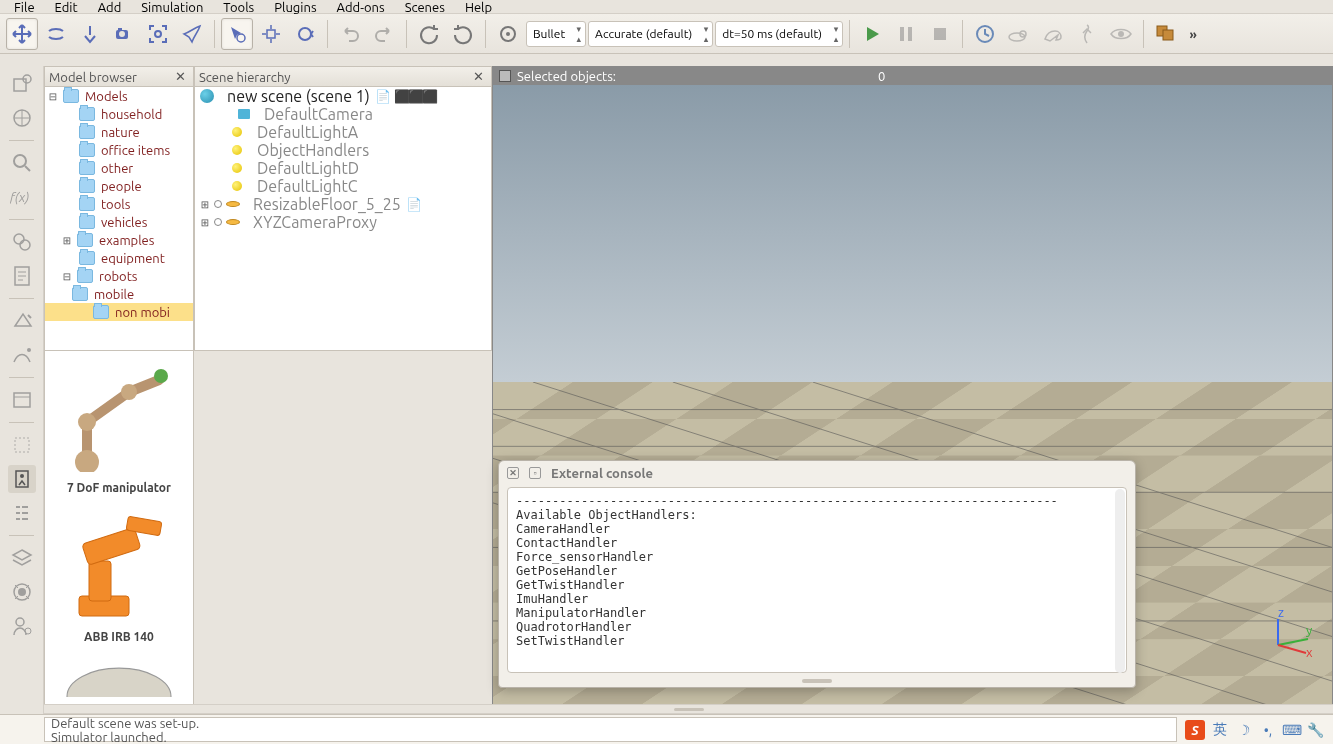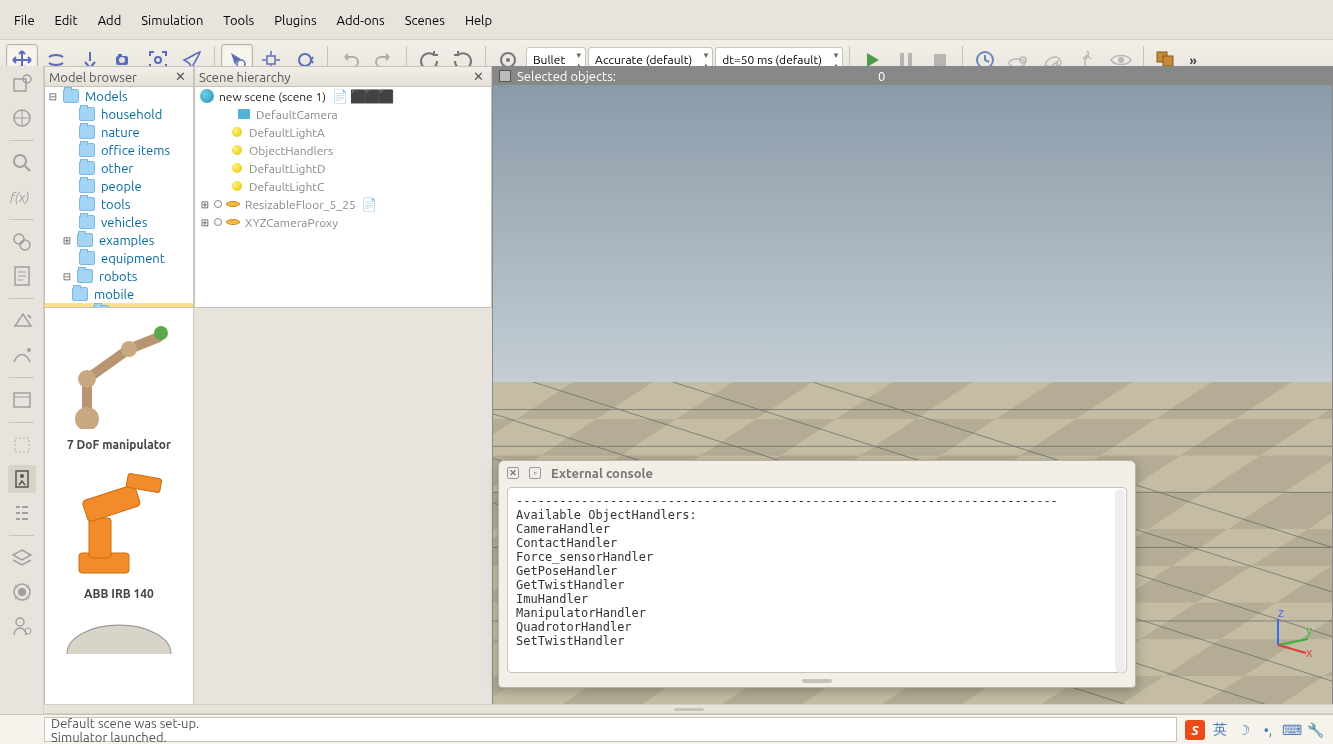--- a/index.html
+++ b/index.html
@@ -1,19 +1,19 @@
 <!DOCTYPE html>
 <html><head>
 <meta charset="utf-8">
 <style>
 * { margin: 0; padding: 0; box-sizing: border-box; font-family: Ubuntu, "Segoe UI", Arial, sans-serif; font-size: 13px; }
 body { width: 1333px; height: 744px; background: #e8e4dd; overflow: hidden; position: relative; }
 
 
-.menubar { height: 40px; background: #e8e4dd; display: flex; align-items: center; padding: 0 4px; border-bottom: 1px solid #d4cfc7; }
+.menubar { height: 14px; background: #e8e4dd; display: flex; align-items: center; padding: 0 4px; border-bottom: 1px solid #d4cfc7; }
 .menubar-item { padding: 4px 10px; cursor: pointer; }
 
 
 .toolbar { height: 40px; background: linear-gradient(#f2efe9, #e8e4dd); border-bottom: 1px solid #c8c2b8; display: flex; align-items: center; padding: 2px 6px; gap: 2px; }
 .toolbar-sep { width: 1px; height: 28px; background: #c8c2b8; margin: 0 4px; }
 .tb-btn { width: 32px; height: 32px; display: flex; align-items: center; justify-content: center; border: 1px solid transparent; border-radius: 3px; cursor: pointer; }
 .tb-btn.active { border-color: #b8b2a8; background: #f8f5ef; box-shadow: inset 0 0 3px rgba(0,0,0,.1); }
 .tb-select { height: 26px; border: 1px solid #c8c2b8; border-radius: 3px; background: #fff; padding: 0 20px 0 6px; font-size: 12px; position: relative; display: flex; align-items: center; min-width: 60px; }
 .tb-select::after { content: "▾"; position: absolute; right: 4px; font-size: 9px; color: #666; top: 2px; }
 .tb-select::before { content: "▴"; position: absolute; right: 4px; font-size: 9px; color: #666; bottom: 2px; }
@@ -24,39 +24,39 @@
 
 
 .left-toolbar { width: 44px; background: #e8e4dd; display: flex; flex-direction: column; align-items: center; padding-top: 4px; gap: 6px; border-right: 1px solid #d4cfc7; }
 .lt-btn { width: 28px; height: 28px; display: flex; align-items: center; justify-content: center; cursor: pointer; opacity: 0.75; }
 .lt-btn.active { background: #d8d3c9; border-radius: 3px; opacity: 1; }
 .lt-sep { width: 60%; height: 1px; background: #c8c2b8; margin: 2px 0; }
 
 
 .panels-col { width: 448px; display: flex; flex-direction: column; background: #e8e4dd; }
 
-.panels-row { display: flex; height: 242px; }
+.panels-row { display: flex; height: 285px; }
 
 
 .panel { display: flex; flex-direction: column; border: 1px solid #c8c2b8; background: #fff; }
 .panel-header { height: 20px; background: linear-gradient(#f2efe9, #e4e0d8); display: flex; align-items: center; padding: 0 4px; font-size: 12px; color: #555; border-bottom: 1px solid #c8c2b8; }
 .panel-header .close { margin-left: auto; cursor: pointer; padding: 0 3px; }
 .panel-body { flex: 1; overflow: auto; background: #fff; font-size: 12px; }
 
 .tree-item { display: flex; align-items: center; height: 18px; cursor: pointer; white-space: nowrap; }
 .tree-item.selected { background: #fce08a; }
 .tree-toggle { width: 12px; text-align: center; font-size: 10px; color: #555; }
 .tree-folder { width: 16px; height: 14px; background: #a4d4f4; border-radius: 2px; margin: 0 4px; border: 1px solid #7ab8e0; position: relative; }
 .tree-folder::before { content: ""; position: absolute; top: -3px; left: 0; width: 6px; height: 3px; background: #a4d4f4; border: 1px solid #7ab8e0; border-bottom: none; border-radius: 1px 1px 0 0; }
-.tree-label { color: #0369a1; padding-left: 2px; }
+.tree-label { color: #7f1d1d; padding-left: 2px; }
 
 
 .sh-item { display: flex; align-items: center; height: 18px; padding-left: 4px; }
 .sh-icon { width: 16px; height: 16px; display: flex; align-items: center; justify-content: center; margin-right: 4px; }
-.sh-label { color: #888; font-size: 12px; }
+.sh-label { color: #888; font-size: 16px; margin-left: 8px; }
 .sh-label.black { color: #222; }
 .bulb { width: 10px; height: 10px; border-radius: 50%; background: radial-gradient(circle at 35% 35%, #fff27a, #e6c200); }
 .camera-ico { width: 12px; height: 10px; background: #4fb4d8; border-radius: 1px; position: relative; }
 .world-ico { width: 14px; height: 14px; border-radius: 50%; background: radial-gradient(circle at 35% 35%, #6bd0e8, #2a8fb0); }
 .disk-ico { width: 14px; height: 6px; border-radius: 50%; background: #f5b942; border: 1px solid #c08820; }
 
 
 .thumbs { flex: 1; background: #fff; overflow: auto; border: 1px solid #c8c2b8; border-top: none; }
 .thumb { text-align: center; padding: 6px; font-weight: bold; }
 .thumb-img { width: 130px; height: 120px; margin: 0 auto; display: flex; align-items: center; justify-content: center; }

